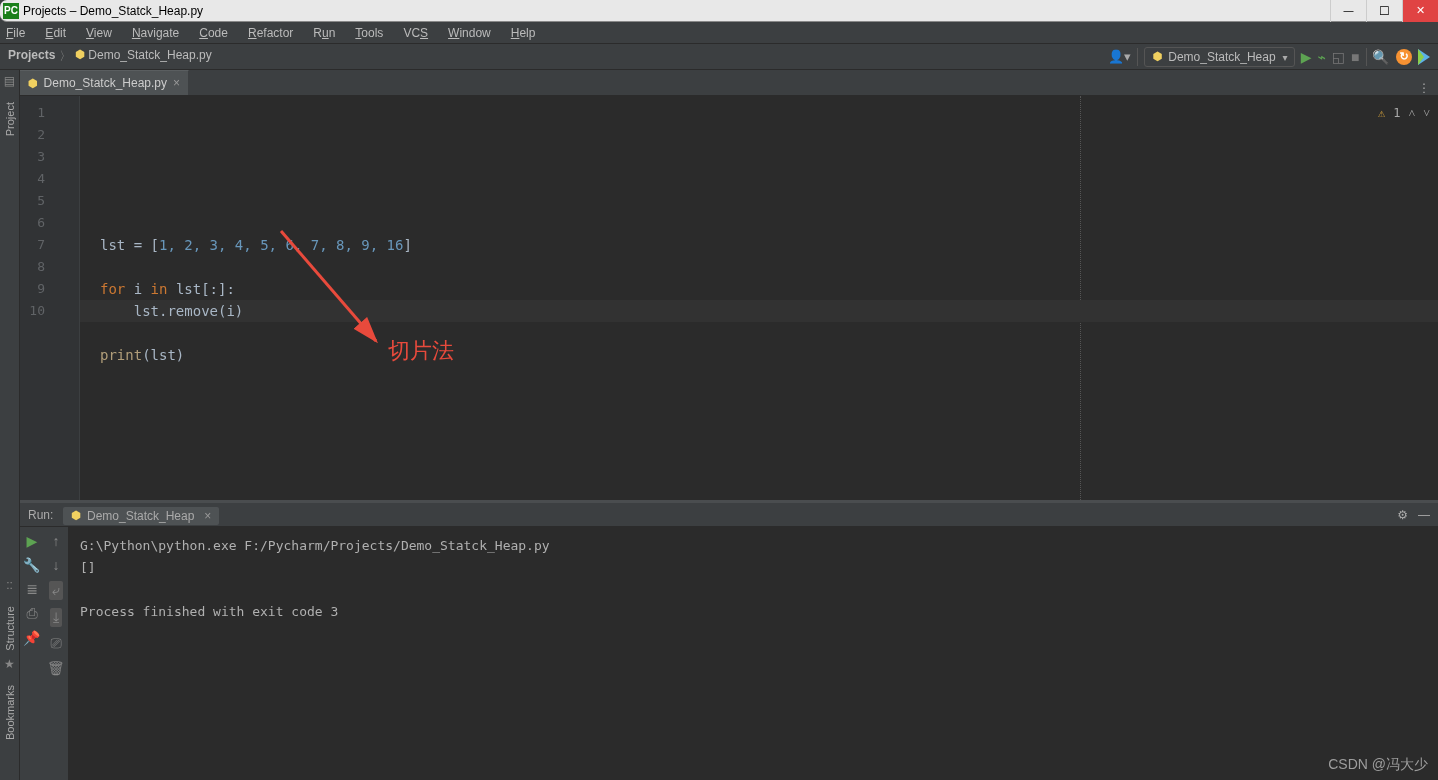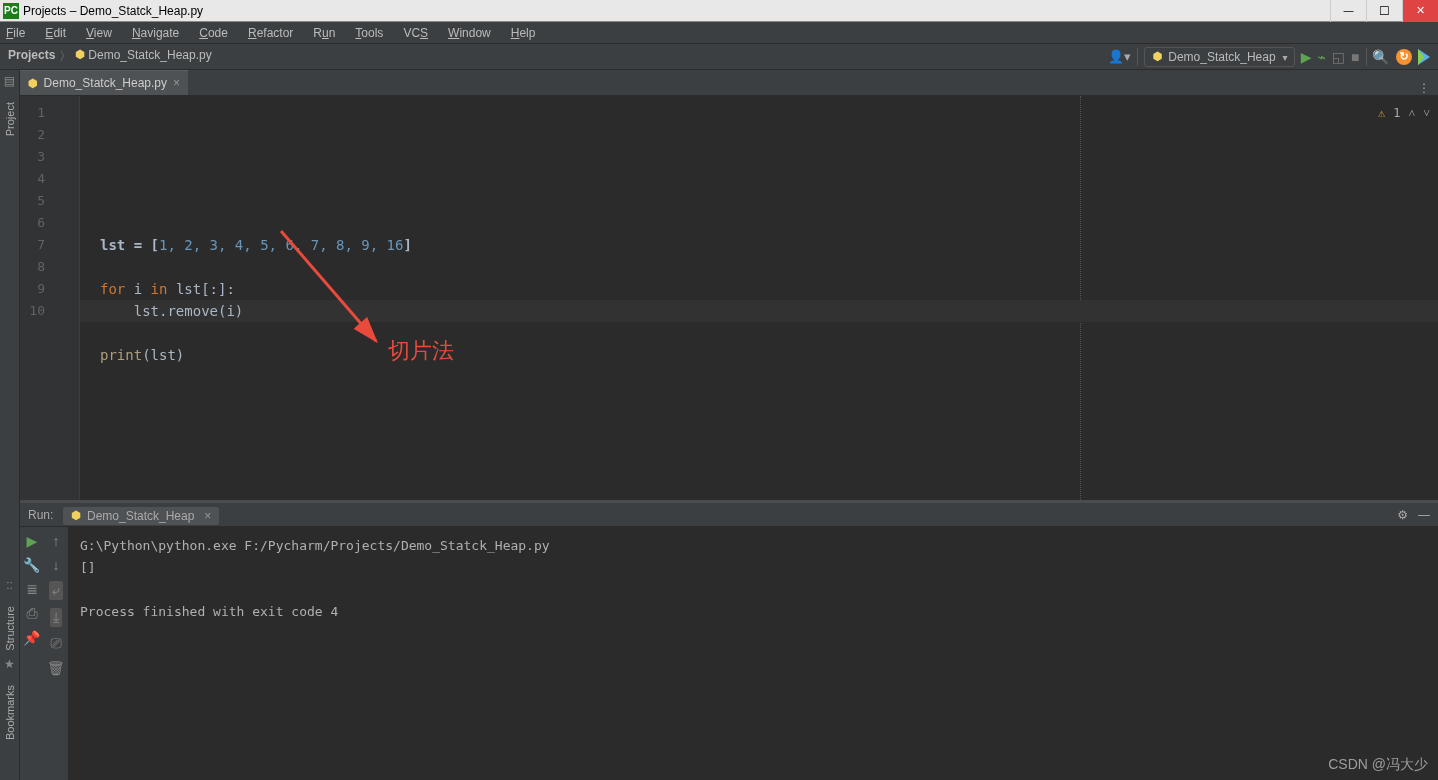--- a/index.html
+++ b/index.html
@@ -14,20 +14,21 @@
   position: relative;
 }
 .titlebar {
   height: 22px;
   background: #e8e8e8;
   display: flex;
   align-items: center;
   border-bottom: 1px solid #888;
   color: #000;
   font-size: 12px;
+  border-radius: 7px;
 }
 .titlebar .app-icon {
   width: 16px; height: 16px;
   background: #1a7f1a;
   margin: 0 4px 0 3px;
   display: flex; align-items: center; justify-content: center;
   color: #fff; font-size: 10px; font-weight: bold;
 }
 .titlebar .title-text { flex: 0 0 auto; }
 .titlebar .spacer { flex: 1; }
@@ -119,21 +120,21 @@
   padding:6px 34px 0 0; font-family:Consolas,monospace; font-size:13px; line-height:22px;
   border-right:1px solid #3c3f41;
 }
 .code {
   flex:1; padding:6px 0 0 20px; font-family:Consolas,monospace; font-size:14px; line-height:22px;
   color:#a9b7c6; position:relative; white-space:pre;
 }
 .code .kw { color:#cc7832; }
 .code .num { color:#6897bb; }
 .code .fn { color:#b09d79; }
-.code .var { color:#a9b7c6;font-weight:bold; }
+.code .var { color:#a9b7c6; }
 .code .cursor-line { position:absolute; left:0; right:0; height:22px; background:#323232; top:204px; }
 .code .content { position:relative; }
 .code .ruler { position:absolute; left:1000px; top:0; bottom:0; border-left:1px dotted #555; }
 
 .annotation { position:absolute; left:308px; top:244px; color:#e84a3c; font-size:22px; font-family:"Microsoft YaHei",sans-serif; }
 .arrow-svg { position:absolute; left:196px; top:130px; }
 
 .status-right { position:absolute; right:8px; top:6px; display:flex; gap:8px; align-items:center; color:#aaa; font-size:12px;}
 .status-right .warn { color:#d6a33c; }
 
@@ -312,19 +313,19 @@
             <span class="ico">↓</span>
             <span class="ico" style="background:#555;border-radius:2px;padding:1px 3px;">⤶</span>
             <span class="ico" style="background:#555;border-radius:2px;padding:1px 3px;">⤓</span>
             <span class="ico">⎚</span>
             <span class="ico">🗑</span>
           </div>
         </div>
         <div class="console"><span>G:\Python\python.exe F:/Pycharm/Projects/Demo_Statck_Heap.py</span>
 <span>[]</span>
 <span></span>
-<span>Process finished with exit code 4</span></div>
+<span>Process finished with exit code 3</span></div>
       </div>
     </div>
   </div>
 </div>
 
 <div class="watermark">CSDN @冯大少</div>
 
 </body></html>

